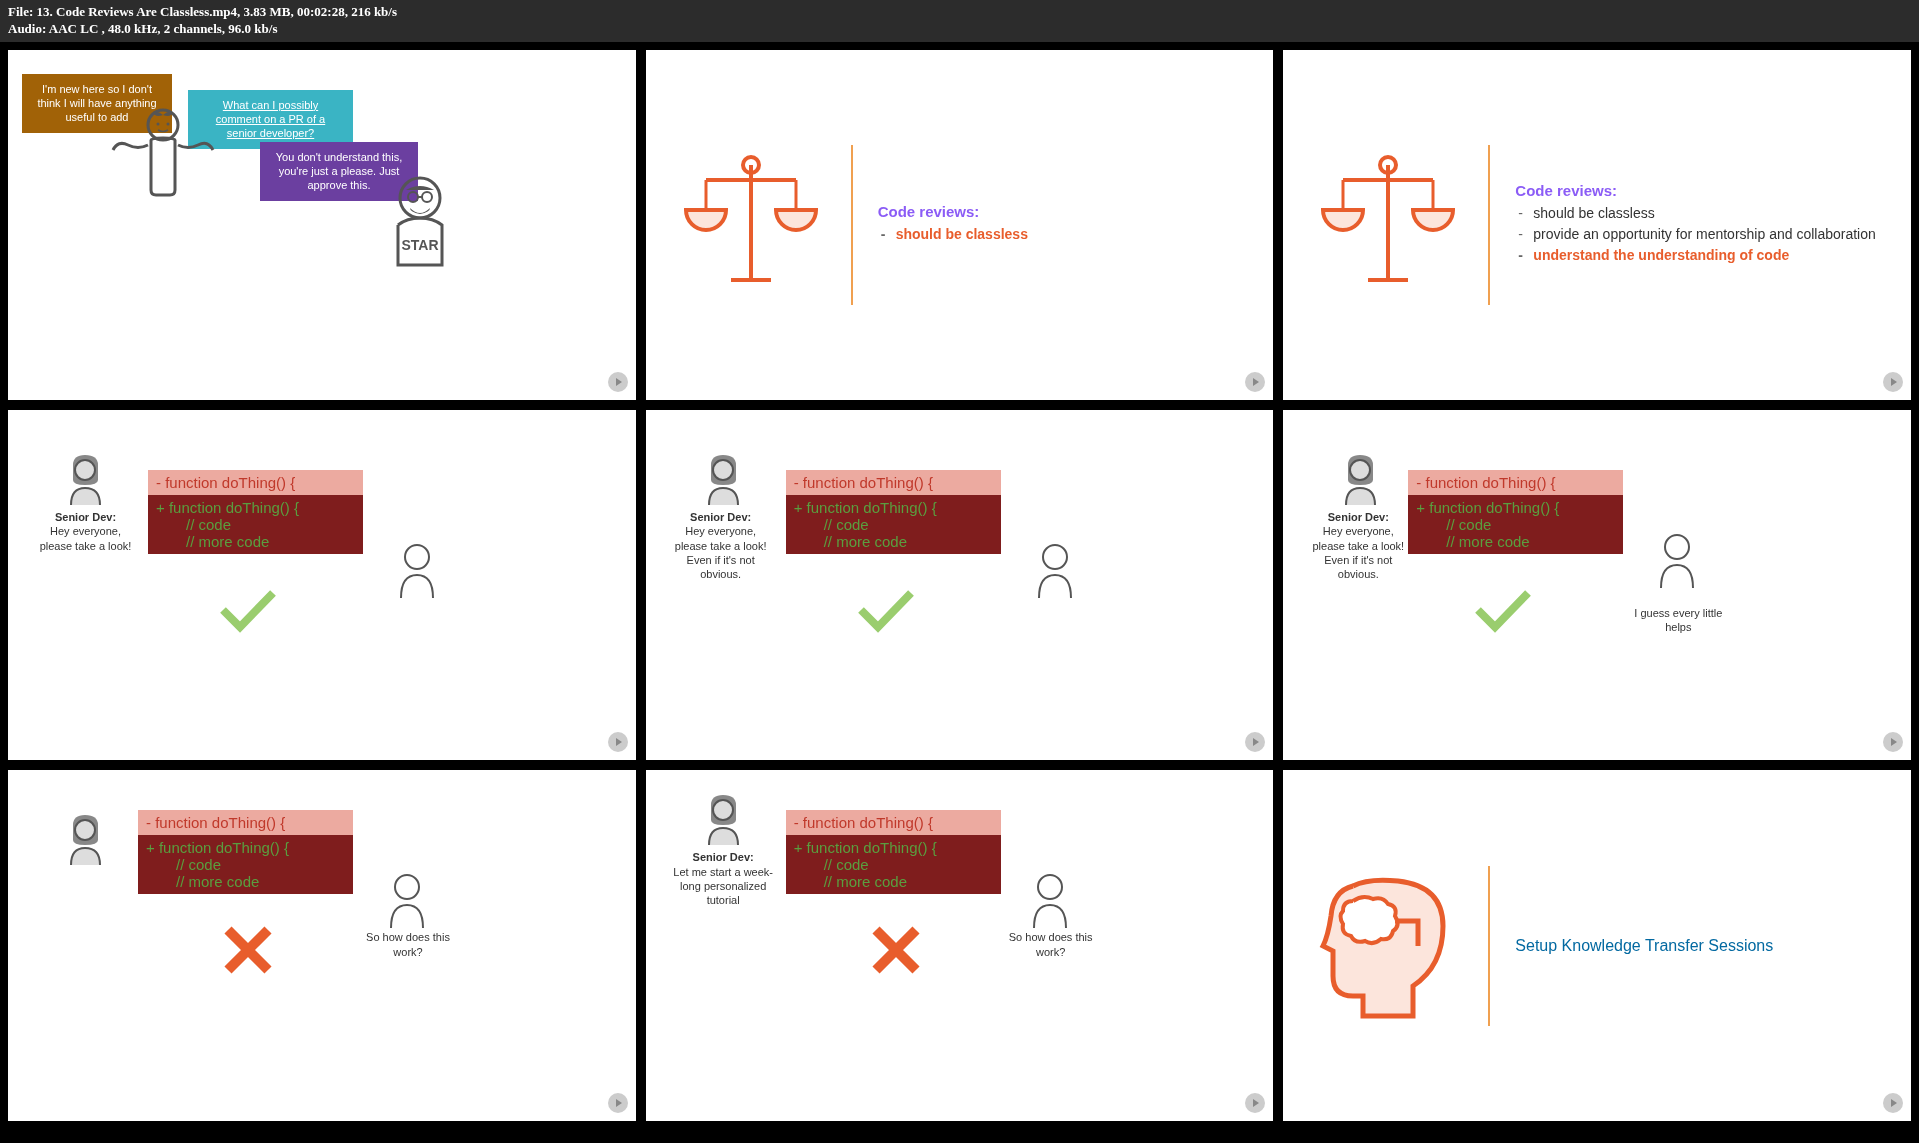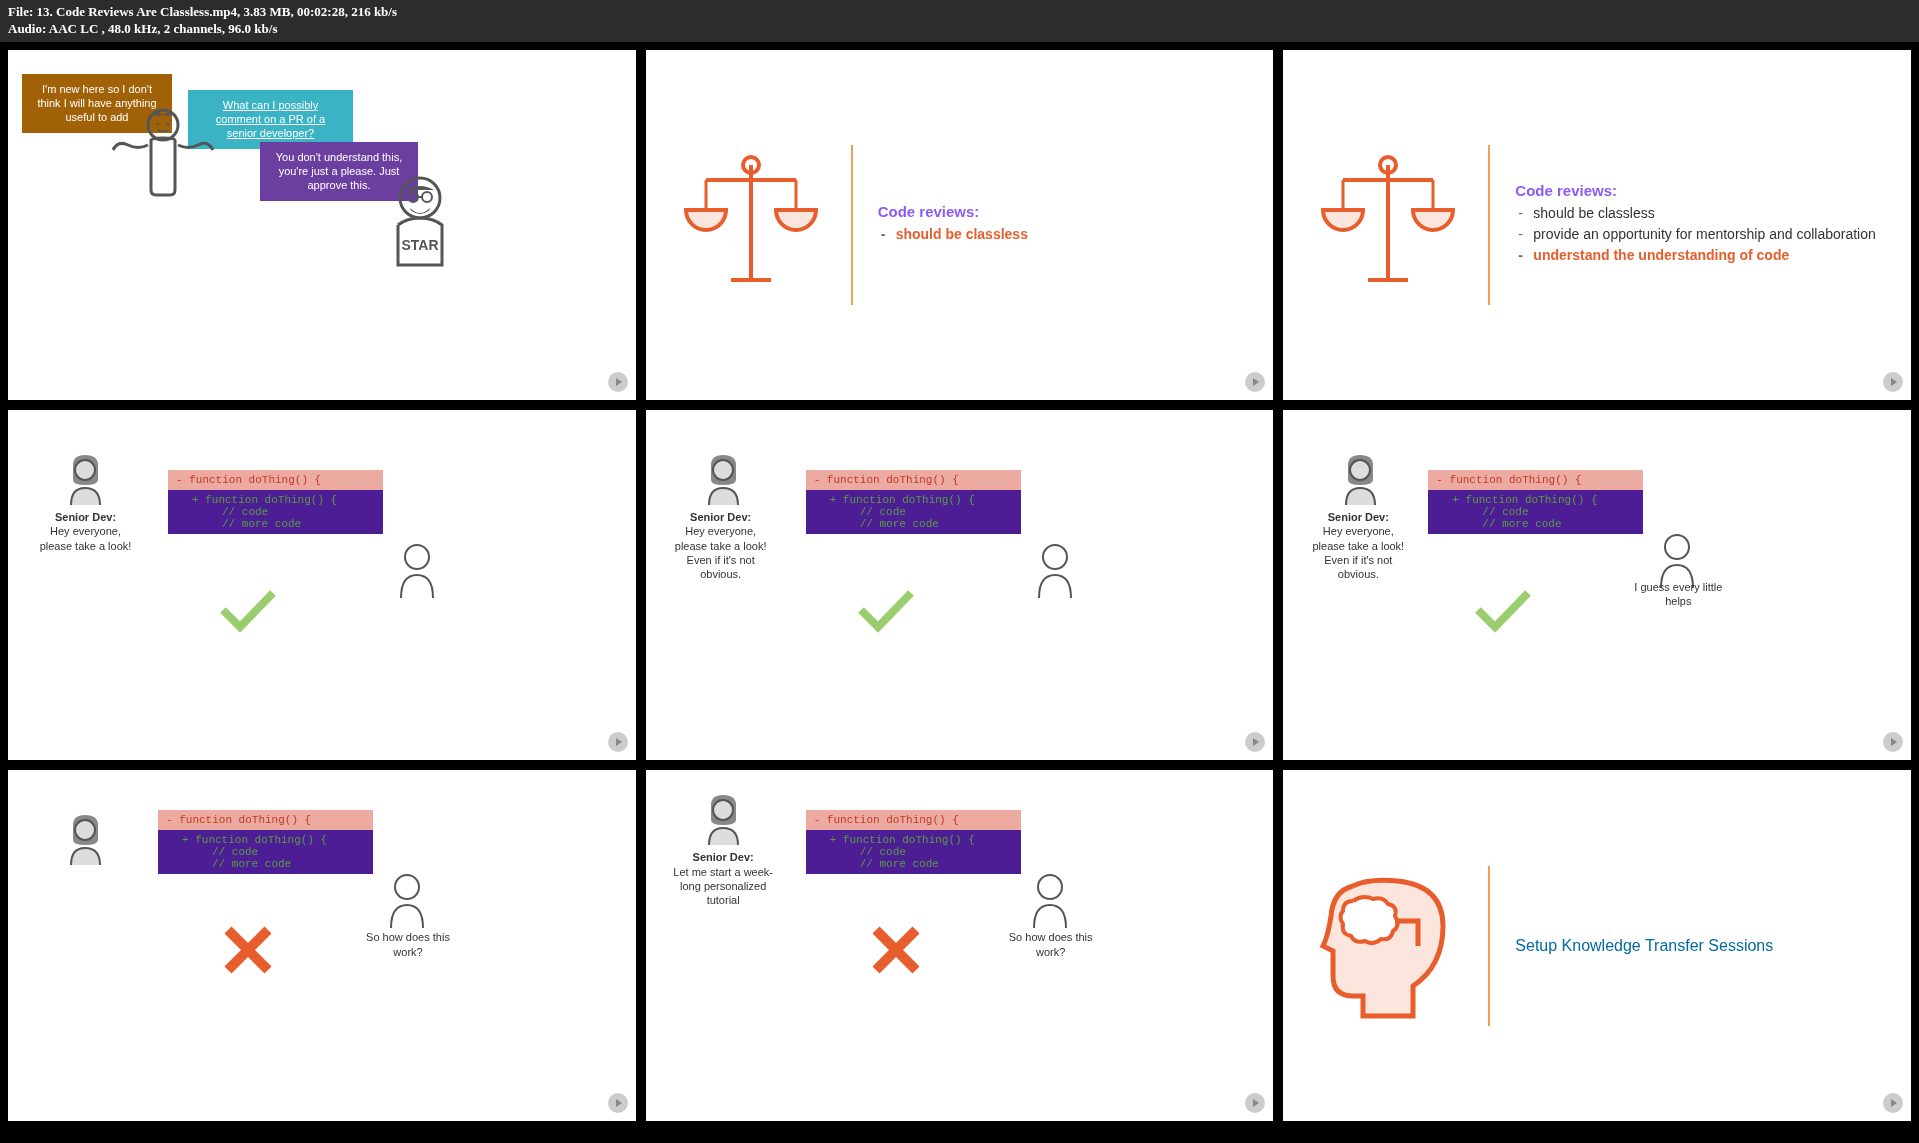--- a/index.html
+++ b/index.html
@@ -29,23 +29,23 @@
 .review-list li { font-size: 14px; margin-bottom: 5px; position: relative; }
 .review-list li::before { content: '-'; position: absolute; left: -15px; color: #666; }
 .highlight-orange { color: #e85d2c; font-weight: bold; }
 .review-list li.dark { color: #333; }
 
 
 .code-slide { position: relative; height: 100%; }
 .avatar-f { position: absolute; width: 45px; height: 55px; }
 .avatar-m { position: absolute; width: 48px; height: 58px; }
 .dev-text { position: absolute; font-size: 11px; text-align: center; color: #333; line-height: 1.3; }
-.code-block { position: absolute; left: 140px; top: 60px; width: 215px; font-family: Liberation Mono, monospace; font-size: 11px; margin-left: 20px; }
+.code-block { position: absolute; left: 140px; top: 60px; width: 215px; font-family: Liberation Sans, sans-serif; font-size: 15px; }
 .code-red { background: #ecaaa0; color: #c0392b; padding: 4px 8px; }
-.code-green { background: #4c1d95; color: #5a9e3f; padding: 4px 24px; }
+.code-green { background: #7f1d1d; color: #5a9e3f; padding: 4px 8px; }
 .code-green .indent { padding-left: 30px; display: block; }
 .check { position: absolute; width: 60px; height: 50px; }
 .cross { position: absolute; width: 50px; height: 50px; }
 
 
 .brain-slide { display: flex; align-items: center; padding: 30px; height: 100%; }
 .brain-icon { width: 150px; height: 160px; flex-shrink: 0; }
 .brain-title { color: #0369a1; font-weight: normal; font-size: 16px; }
 </style>
 </head>
@@ -203,21 +203,21 @@
     <div class="code-green">
       <span>+ function doThing() {</span>
       <span class="indent">// code</span>
       <span class="indent">// more code</span>
     </div>
   </div>
   <svg class="avatar-m" style="top:120px;left:370px" viewBox="0 0 48 58">
     <circle cx="24" cy="17" r="12" fill="none" stroke="#555" stroke-width="2"></circle>
     <path d="M8 58 Q8 35 24 35 Q40 35 40 58" fill="none" stroke="#555" stroke-width="2"></path>
   </svg>
-  <div class="dev-text" style="top:170px;left:345px;width:100px">I guess every little helps</div>
+  <div class="dev-text" style="top:196px;left:345px;width:100px">I guess every little helps</div>
   <svg class="check" style="top:175px;left:190px" viewBox="0 0 60 50">
     <path d="M5 25 L22 42 L55 8" fill="none" stroke="#9acd6e" stroke-width="8"></path>
   </svg>
   <div class="play-btn"></div>
 </div>
 
 <div class="slide code-slide">
   <svg class="avatar-f" style="top:40px;left:55px" viewBox="0 0 45 55">
     <path d="M10 15 Q10 5 22 5 Q35 5 35 15 L35 30 Q35 35 22 35 Q10 35 10 30 Z" fill="#888"></path>
     <circle cx="22" cy="20" r="10" fill="#ddd" stroke="#555" stroke-width="2"></circle>

